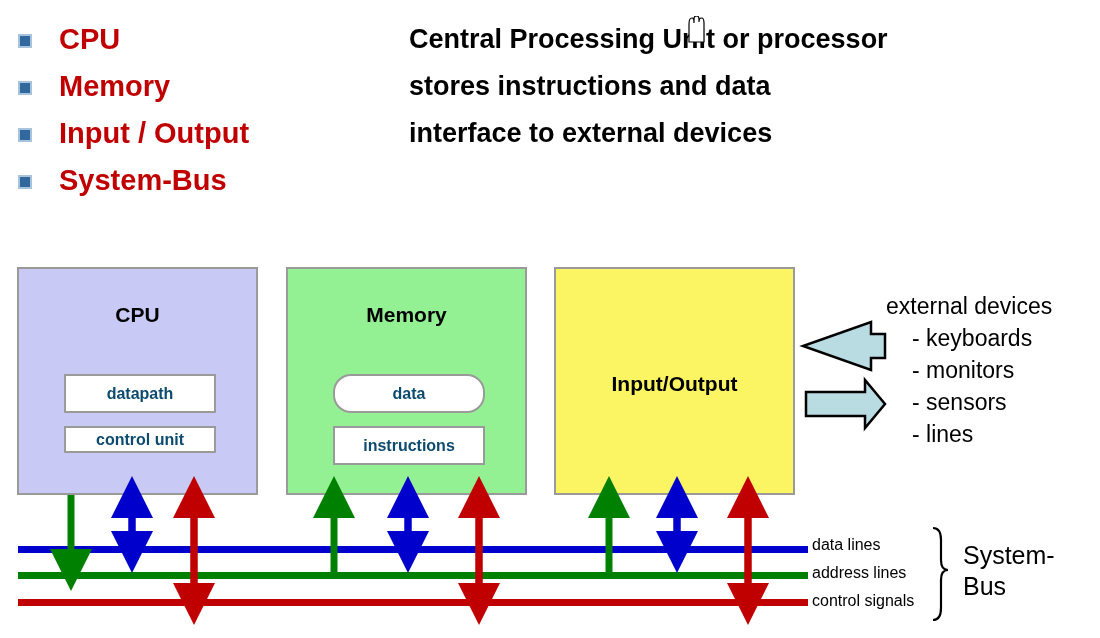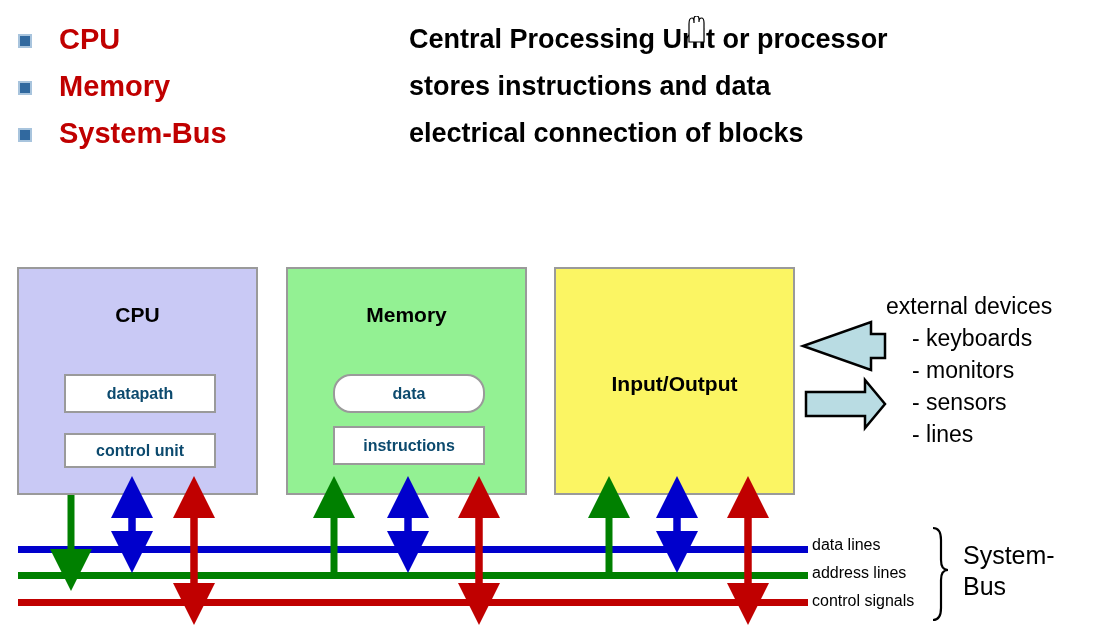--- a/index.html
+++ b/index.html
@@ -165,37 +165,41 @@
     <span class="bullet-term">CPU</span>
     <span class="bullet-desc">Central Processing Unit or processor</span>
   </div>
 
   <div class="bullet-row">
     <span class="bullet-marker"></span>
     <span class="bullet-term">Memory</span>
     <span class="bullet-desc">stores instructions and data</span>
   </div>
 
+  <div class="bullet-row">
+    <span class="bullet-marker"></span>
+    <span class="bullet-term">Input / Output</span>
+    <span class="bullet-desc">interface to external devices</span>
+  </div>
 
   <div class="bullet-row">
     <span class="bullet-marker"></span>
     <span class="bullet-term">System-Bus</span>
-    <span class="bullet-desc">electrical connection of blocks</span>
   </div>
 
 </div>
 
 <svg class="cursor-artifact" viewBox="0 0 20 28">
   <path d="M3 26 L3 8 Q3 2 6 2 Q8 2 8 7 L8 3 Q8 0 10.5 0 Q13 0 13 3 L13 6 Q13 2 15.5 2 Q18 2 18 7 L18 26 Z" fill="#ffffff" stroke="#000000" stroke-width="1.2"></path>
 </svg>
 
 <div class="block" id="cpu-block">
   <div class="block-title" style="top:34px;">CPU</div>
   <div class="sub-box" style="left:45px; top:105px; width:152px; height:39px;">datapath</div>
-  <div class="sub-box" style="left:45px; top:164px; width:152px; height:35px;">control unit</div>
+  <div class="sub-box" style="left:45px; top:157px; width:152px; height:27px;">control unit</div>
 </div>
 
 <div class="block" id="mem-block">
   <div class="block-title" style="top:34px;">Memory</div>
   <div class="sub-box" style="left:45px; top:105px; width:152px; height:39px;border-radius:18px;">data</div>
   <div class="sub-box" style="left:45px; top:157px; width:152px; height:39px;">instructions</div>
 </div>
 
 <div class="block" id="io-block">
   <div class="block-title" style="top:103px;">Input/Output</div>

